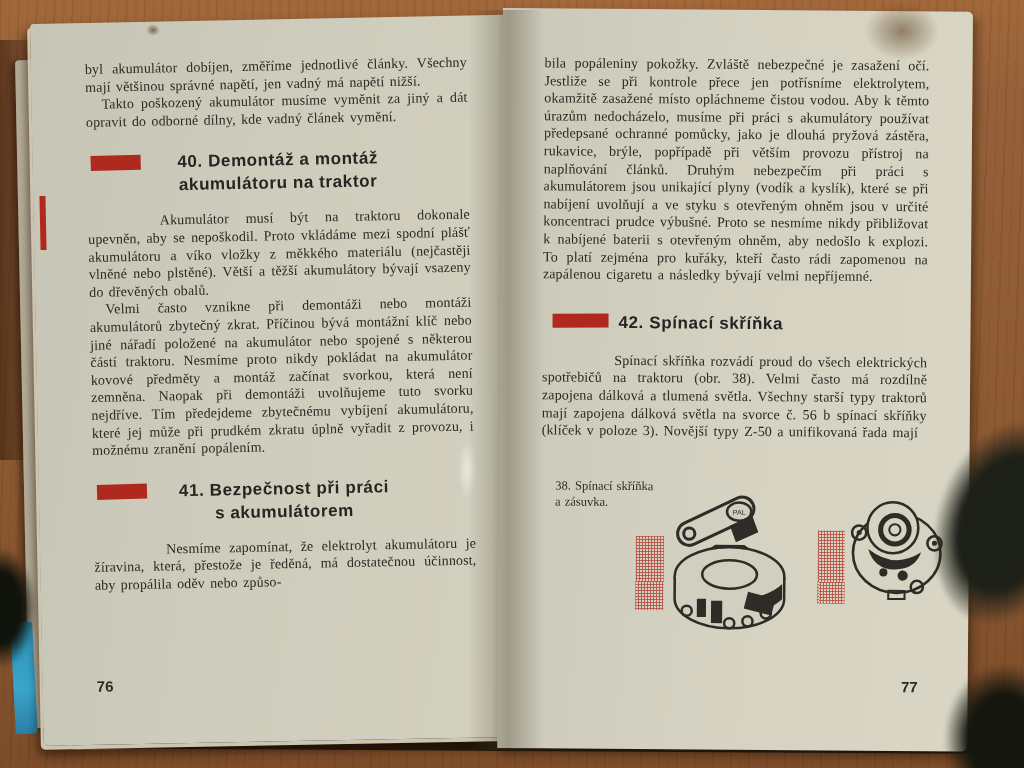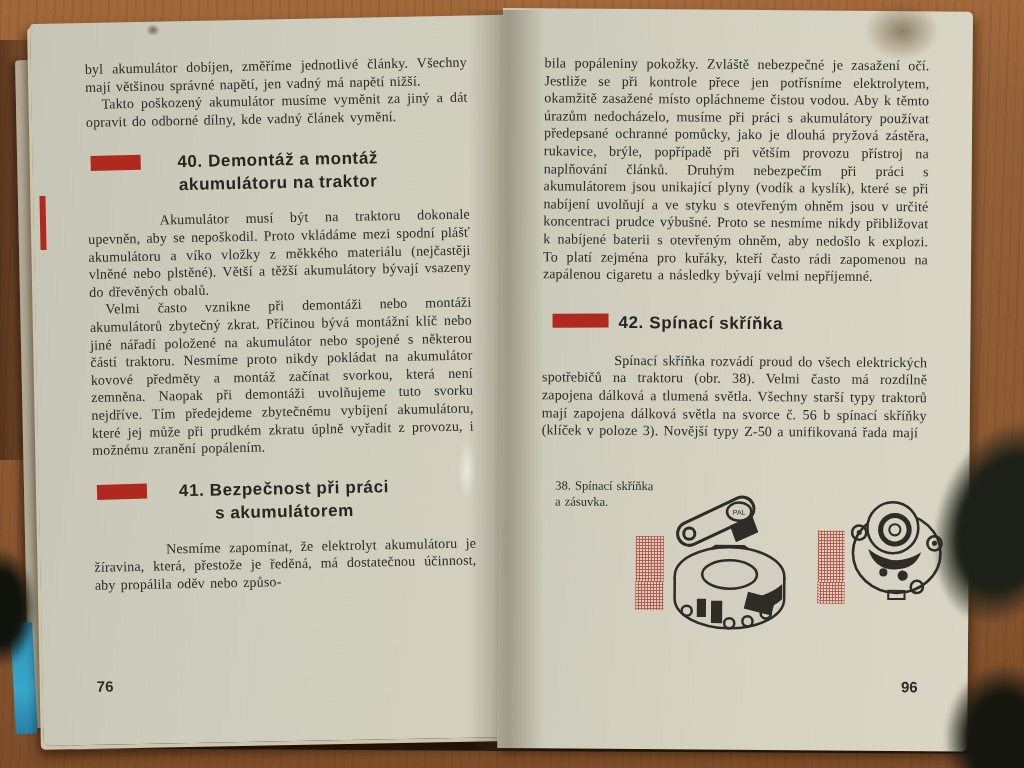--- a/index.html
+++ b/index.html
@@ -236,21 +236,21 @@
         <circle cx="48" cy="37" r="14" stroke-width="5"></circle>
         <circle cx="48" cy="37" r="5.5" fill="#d6d3c3" stroke-width="2"></circle>
         <path d="M 22 56 q 26 20 52 3 q -6 17 -26 17 q -20 0 -26 -20 Z" fill="#2e2c27" stroke="none"></path>
         <circle cx="56" cy="82" r="5" fill="#2e2c27" stroke="none"></circle>
         <circle cx="37" cy="79" r="4" fill="#2e2c27" stroke="none"></circle>
         <path d="M 42 97 h 16 v 8 h -16 z" stroke-width="2"></path>
       </g>
     </svg>
   </div>
 
-  <div class="pagenum pagenum-right">96</div>
+  <div class="pagenum pagenum-right">77</div>
 </div>
 
 <div class="gutter"></div>
 <div class="fore-edge-mark"></div>
 <div class="stain-top-right"></div>
 <div class="stain-small"></div>
 <div class="glare"></div>
 
 <div class="obj obj-bottom-left"></div>
 <div class="obj obj-right"></div>

